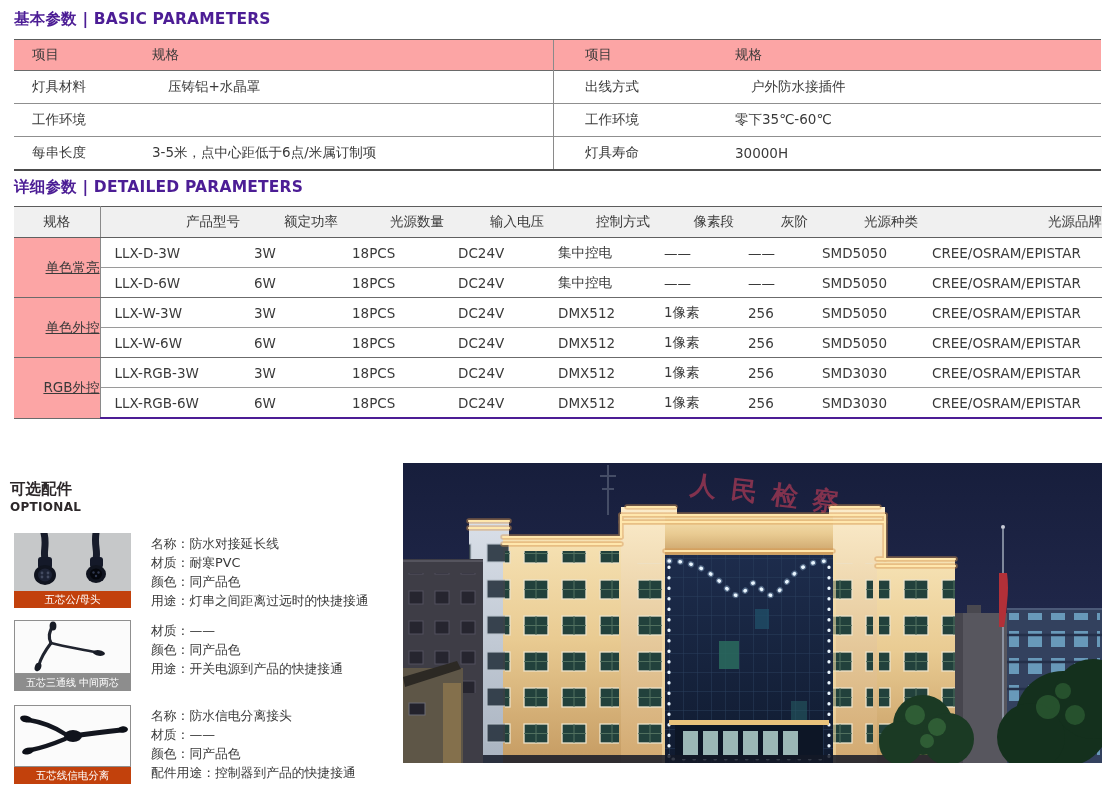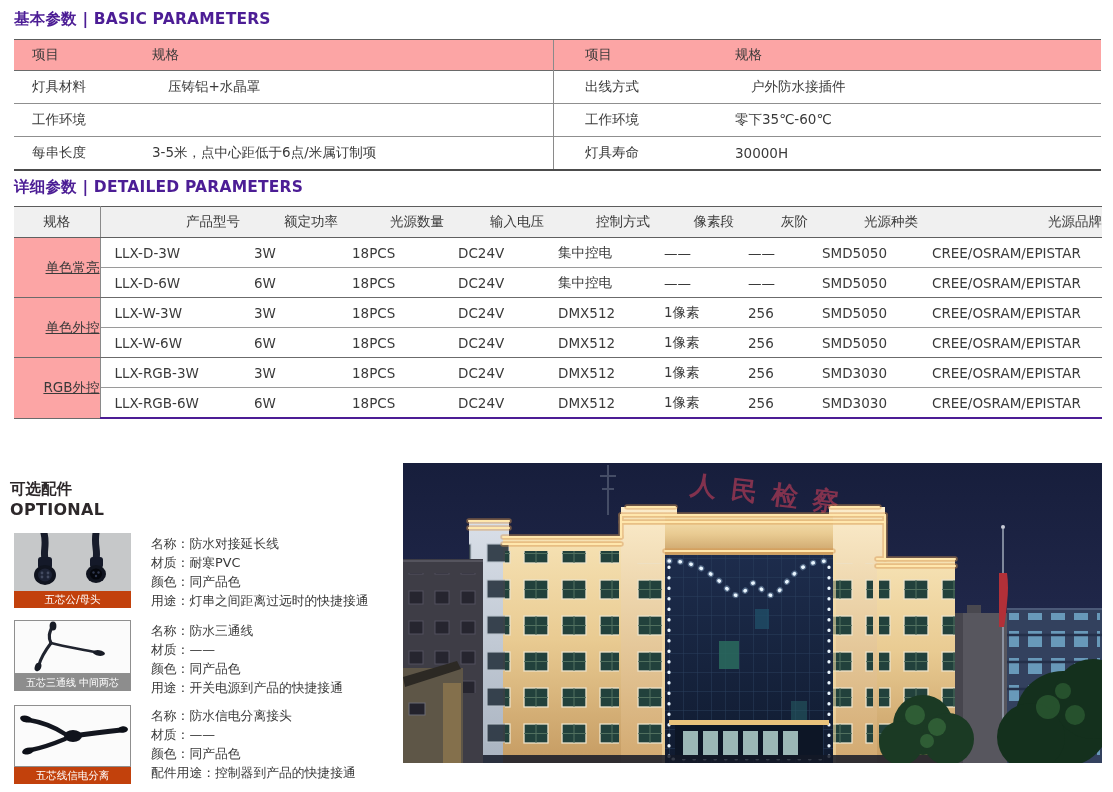--- a/index.html
+++ b/index.html
@@ -33,21 +33,21 @@
   .dtable th.cfirst{text-align:center;padding:0;border-right:1px solid #8a8a8a;}
   .dtable td{height:29px;padding:0 0 0 14px;border-bottom:1px solid #9a9a9a;overflow:hidden;white-space:nowrap;}
   .dtable td.group{background:#fca5a5;text-align:right;padding:0;border-right:1px solid #8a8a8a;
                    border-bottom:1.5px solid #6b6b6b;text-decoration:underline;}
   .dtable tr.gend td{border-bottom:1.5px solid #6b6b6b;}
   .dtable tr.tend td{border-bottom:2px solid #4c1d95;}
 
   
   .optional{position:absolute;left:10px;top:456px;width:388px;margin-top:23px;}
   .opt-zh{font-size:15.5px;font-weight:bold;margin:0;color:#2d282a;}
-  .opt-en{font-size:16px;font-weight:bold;margin:0;color:#2d282a;letter-spacing:.3px;}
+  .opt-en{font-size:12px;font-weight:bold;margin:0;color:#2d282a;letter-spacing:.3px;}
   .acc{position:absolute;left:0;display:flex;}
   .acc1{top:54px;}  .acc2{top:141px;}  .acc3{top:226px;}
   .acc-img{width:117px;margin-left:4px;flex:0 0 auto;}
   .acc-photo{width:117px;background:#c6c8c9;position:relative;overflow:hidden;}
   .acc2 .acc-photo,.acc3 .acc-photo{background:#fdfdfd;border:1px solid #8f8f8f;box-sizing:border-box;}
   .acc-caption{height:17px;line-height:17px;background:#c2410c;color:#fff;font-size:10.5px;text-align:center;
                white-space:nowrap;overflow:hidden;}
   .acc2 .acc-caption{background:#8d8d8d;font-size:10px;}
   .acc-lines{margin-left:20px;font-size:12.8px;line-height:19px;color:#3a3a3a;padding-top:1px;white-space:nowrap;}
 
@@ -248,21 +248,20 @@
             <path d="M36,22 C30,30 26,36 24,44" stroke="#20242f" stroke-width="3" fill="none" stroke-linecap="round"></path>
             <path d="M36,22 C50,26 66,28 80,31" stroke="#20242f" stroke-width="2.6" fill="none" stroke-linecap="round"></path>
             <ellipse cx="38" cy="5" rx="3.4" ry="4.5" fill="#181c26"></ellipse>
             <ellipse cx="23" cy="46" rx="3.2" ry="4.4" transform="rotate(20 23 46)" fill="#181c26"></ellipse>
             <ellipse cx="84" cy="32" rx="6" ry="2.8" transform="rotate(8 84 32)" fill="#181c26"></ellipse>
           </svg>
         </div>
         <div class="acc-caption">五芯三通线 中间两芯</div>
       </div>
       <div class="acc-lines">
-        <div>名称：防水三通线</div>
         <div>材质：——</div>
         <div>颜色：同产品色</div>
         <div>用途：开关电源到产品的快捷接通</div>
       </div>
     </div>
 
     <div class="acc acc3">
       <div class="acc-img">
         <div class="acc-photo" style="height:62px;">
           <svg width="115" height="60" viewBox="0 0 115 60">

